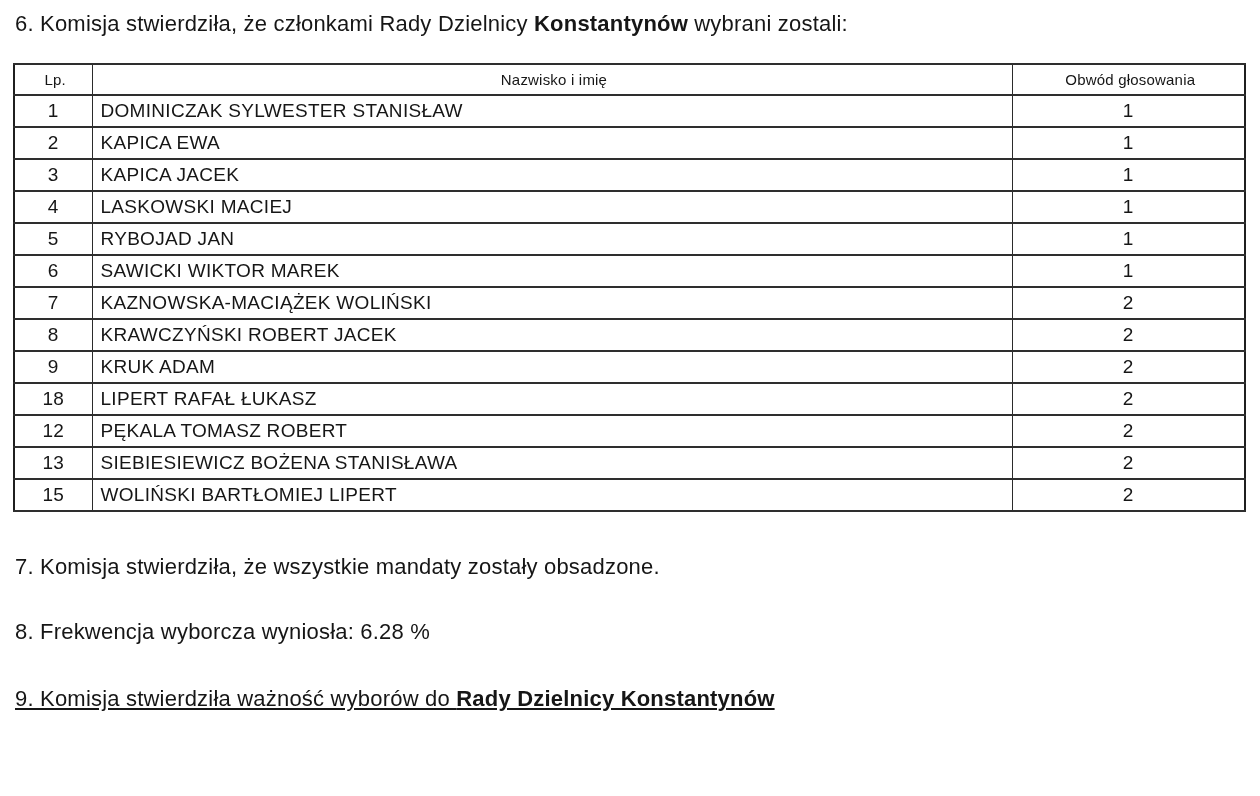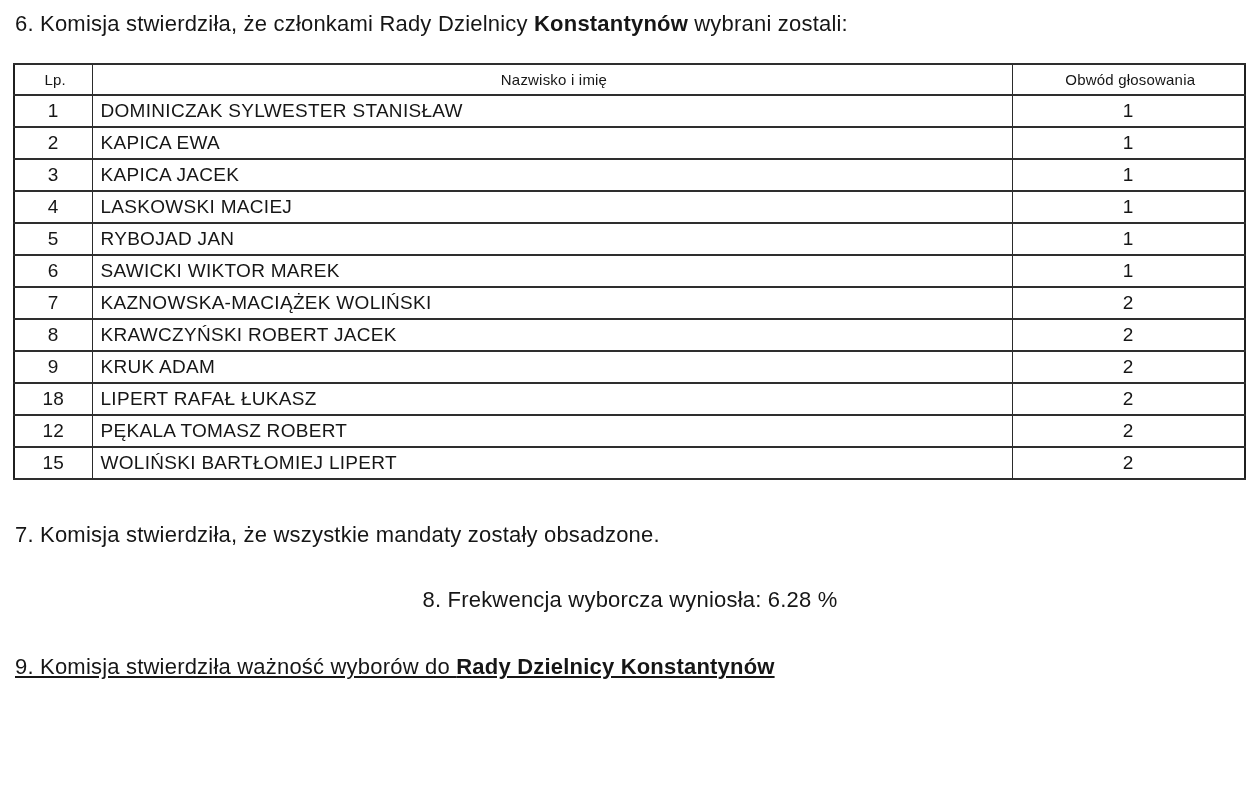--- a/index.html
+++ b/index.html
@@ -61,21 +61,21 @@
   table.results td {
     height: 30px;
     font-size: 19px;
     letter-spacing: 0.3px;
   }
   td.cell-lp { text-align: center; font-size: 18px; }
   td.cell-name { text-align: left; padding-left: 9px; }
   td.cell-district { text-align: center; font-size: 18px; }
 
   .p7 { margin-top: 41px; }
-  .p8 { margin-top: 38px; text-align: center; }
+  .p8 { margin-top: 38px; }
   .p9 { margin-top: 40px; text-decoration: underline; }
 </style>
 </head>
 <body>
 
 <div class="page">
 
   <p class="para title-para"><span>6. Komisja stwierdziła, że członkami Rady Dzielnicy </span><b>Konstantynów</b><span> wybrani zostali:</span></p>
 
   <table class="results">
@@ -141,20 +141,25 @@
           <td class="cell-lp">18</td>
           <td class="cell-name">LIPERT RAFAŁ ŁUKASZ</td>
           <td class="cell-district">2</td>
         </tr>
         <tr>
           <td class="cell-lp">12</td>
           <td class="cell-name">PĘKALA TOMASZ ROBERT</td>
           <td class="cell-district">2</td>
         </tr>
         <tr>
+          <td class="cell-lp">13</td>
+          <td class="cell-name">SIEBIESIEWICZ BOŻENA STANISŁAWA</td>
+          <td class="cell-district">2</td>
+        </tr>
+        <tr>
           <td class="cell-lp">15</td>
           <td class="cell-name">WOLIŃSKI BARTŁOMIEJ LIPERT</td>
           <td class="cell-district">2</td>
         </tr>
       </tbody>
   </table>
 
   <p class="para p7">7. Komisja stwierdziła, że wszystkie mandaty zostały obsadzone.</p>
 
   <p class="para p8">8. Frekwencja wyborcza wyniosła: 6.28 %</p>

